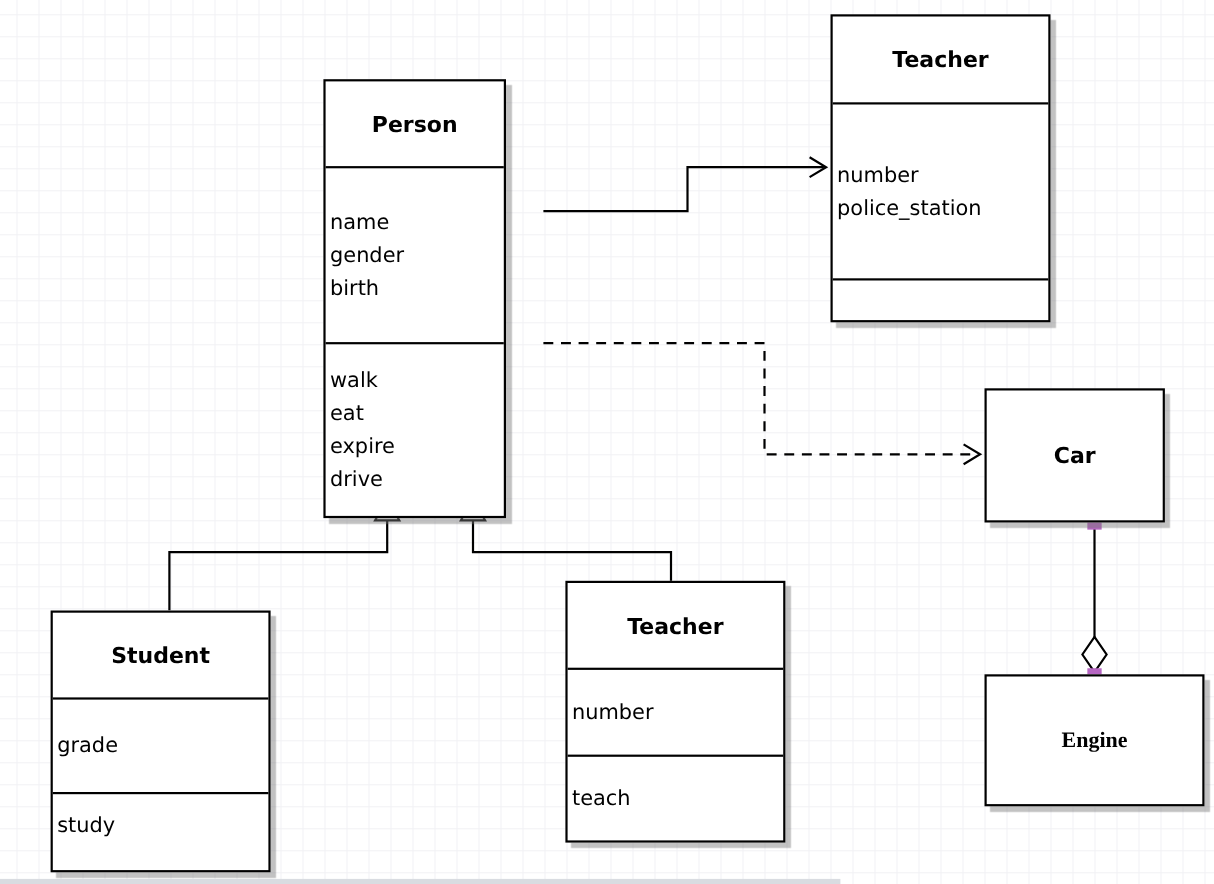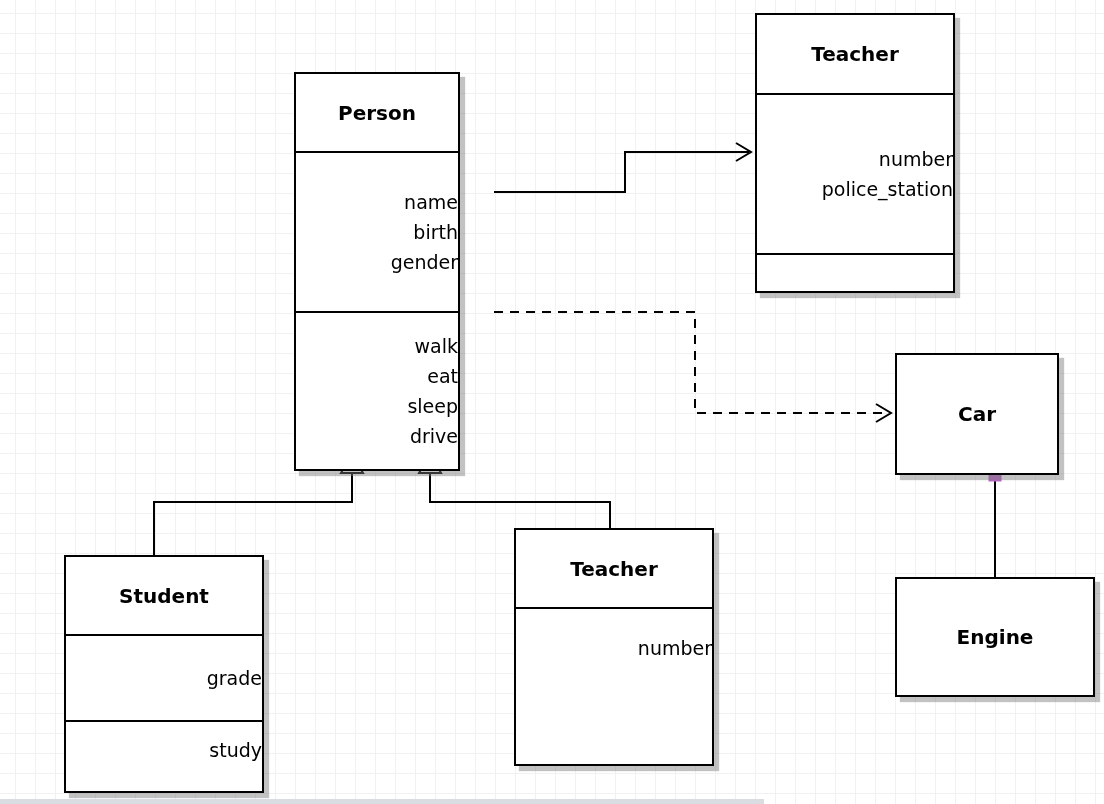--- a/index.html
+++ b/index.html
@@ -16,21 +16,21 @@
     background-size:20px 20px;
     background-position:-5px -7px;
   }
   .class-box{
     position:absolute;box-sizing:border-box;
     background:#ffffff;border:2px solid #000;
     box-shadow:5px 5px 1px rgba(120,120,120,0.45);
     display:flex;flex-direction:column;
   }
   .sec{box-sizing:border-box;flex:0 0 auto;display:flex;flex-direction:column;justify-content:center;}
-  .sec + .sec{border-top:2px solid #000;text-align:right;}
+  .sec + .sec{border-top:2px solid #000;}
   .ttl{align-items:center;font-weight:bold;font-size:20px;color:#000;}
   .line{font-size:19px;line-height:30px;color:#000;padding-left:4px;white-space:nowrap;}
   .only-title{justify-content:center;}
   svg#wires{position:absolute;left:0;top:0;width:1104px;height:804px;pointer-events:none;}
   .edge-strip{position:absolute;left:0;top:799px;width:764px;height:5px;background:#d9dce1;}
 </style>
 </head>
 <body>
 
 <div id="canvas">
@@ -62,60 +62,63 @@
       <polygon points="995,579 1006,595 995,611 984,595" fill="#ffffff" stroke="#000" stroke-width="2"></polygon>
       <rect x="988.5" y="468.5" width="13" height="13" fill="#b666c2"></rect>
       <rect x="988.5" y="607.5" width="13" height="13" fill="#b666c2"></rect>
     </g>
   </svg>
 
   <div class="class-box" style="left:294px;top:54px;width:166px;height:399px;margin-top:18px;">
     <div class="sec ttl" style="height:77px">Person</div>
     <div class="sec" style="height:160px">
       <div class="line">name</div>
+      <div class="line">gender</div>
       <div class="line">birth</div>
-      <div class="line">gender</div>
     </div>
     <div class="sec" style="height:158px">
       <div class="line">walk</div>
       <div class="line">eat</div>
-      <div class="line">sleep</div>
+      <div class="line">expire</div>
       <div class="line">drive</div>
     </div>
   </div>
 
   <div class="class-box" style="left:755px;top:13px;width:200px;height:280px;">
     <div class="sec ttl" style="height:78px">Teacher</div>
     <div class="sec" style="height:160px">
       <div class="line">number</div>
       <div class="line">police_station</div>
     </div>
     <div class="sec" style="height:38px"></div>
   </div>
 
   <div class="class-box only-title" style="left:895px;top:353px;width:164px;height:122px;">
     <div class="sec ttl" style="height:100%">Car</div>
   </div>
 
-  <div class="class-box only-title" style="left:895px;top:577px;width:200px;height:120px;">
+  <div class="class-box only-title" style="left:895px;top:613px;width:200px;height:120px;font-family:Liberation Serif, serif;">
     <div class="sec ttl" style="height:100%">Engine</div>
   </div>
 
-  <div class="class-box" style="left:64px;top:555px;width:200px;height:238px;">
+  <div class="class-box" style="left:46px;top:555px;width:200px;height:238px;">
     <div class="sec ttl" style="height:77px">Student</div>
     <div class="sec" style="height:86px">
       <div class="line">grade</div>
     </div>
     <div class="sec" style="height:58px">
       <div class="line">study</div>
     </div>
   </div>
 
   <div class="class-box" style="left:514px;top:528px;width:200px;height:238px;">
     <div class="sec ttl" style="height:77px">Teacher</div>
     <div class="sec" style="height:79px">
       <div class="line">number</div>
     </div>
+    <div class="sec" style="height:78px">
+      <div class="line">teach</div>
+    </div>
   </div>
 
   <div class="edge-strip"></div>
 
 </div>
 
 </body></html>

